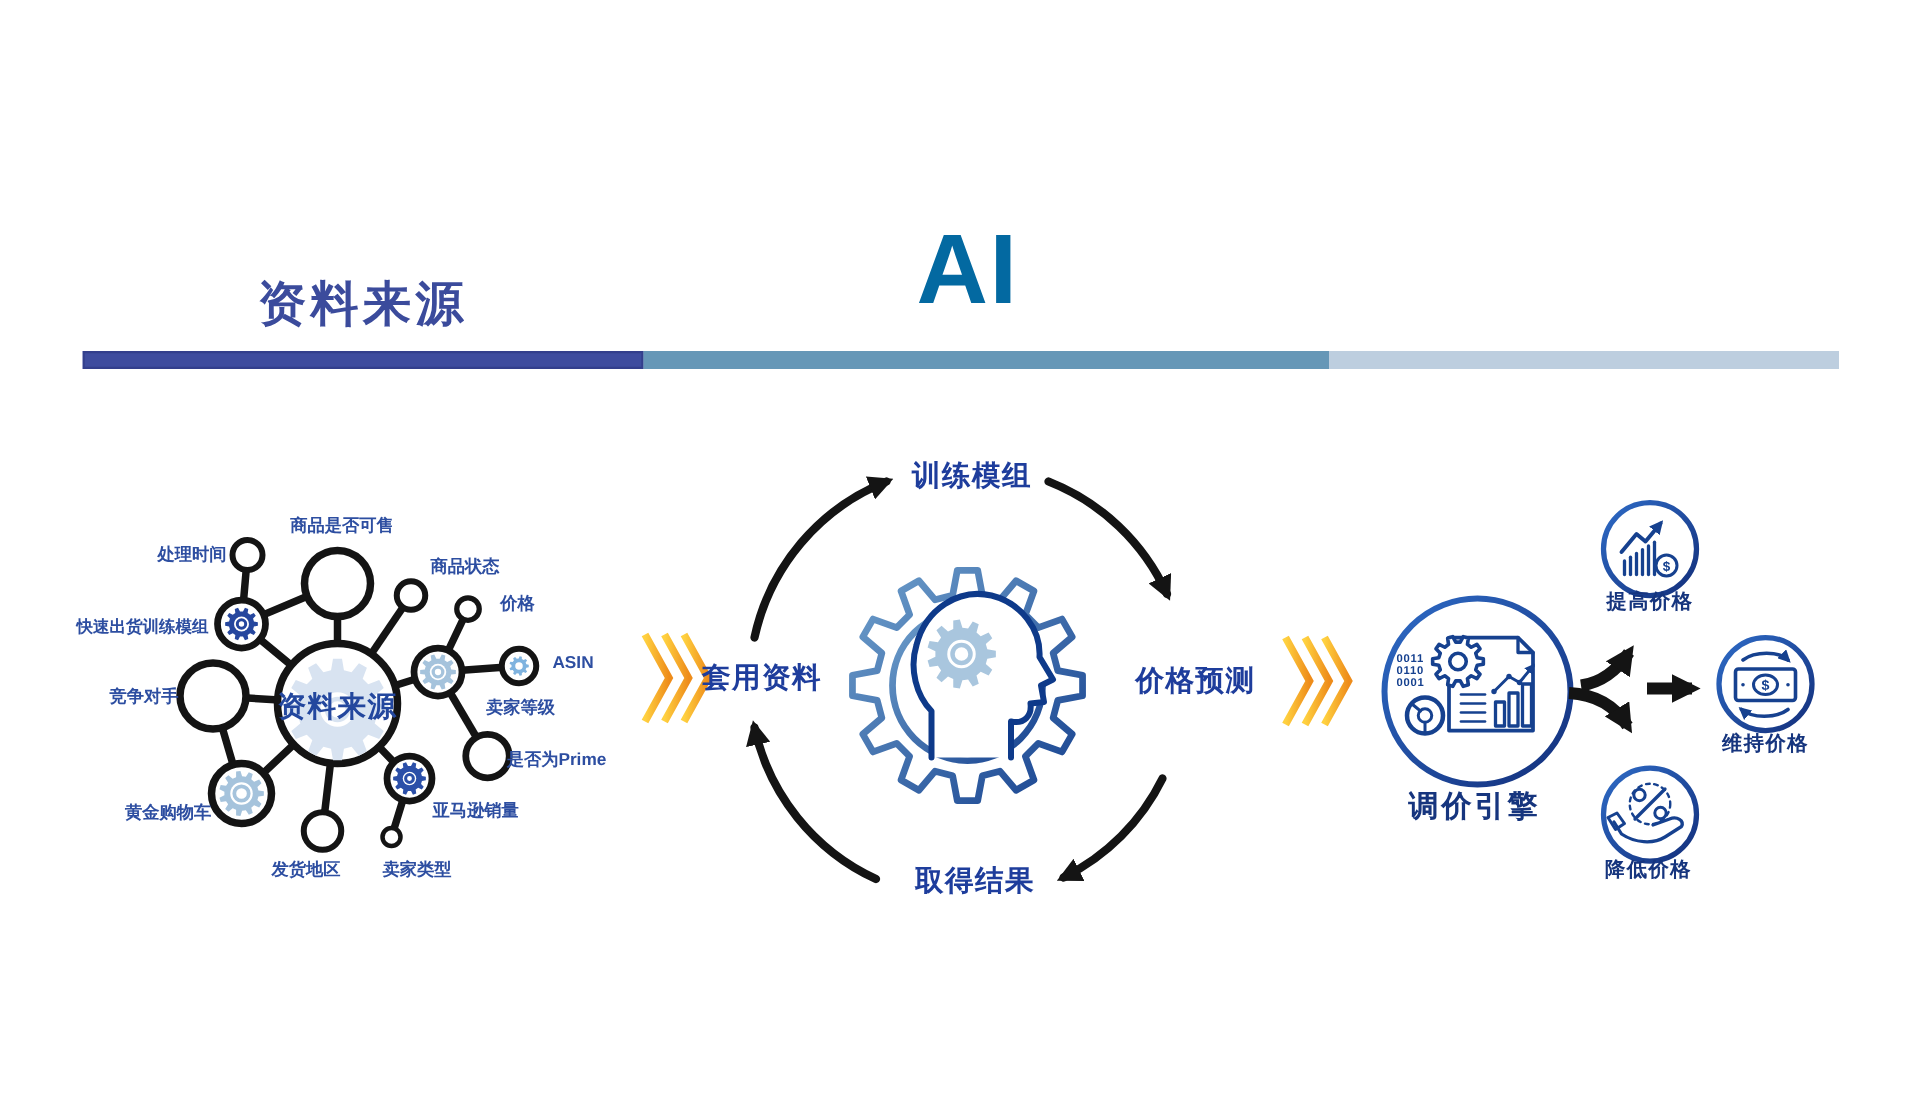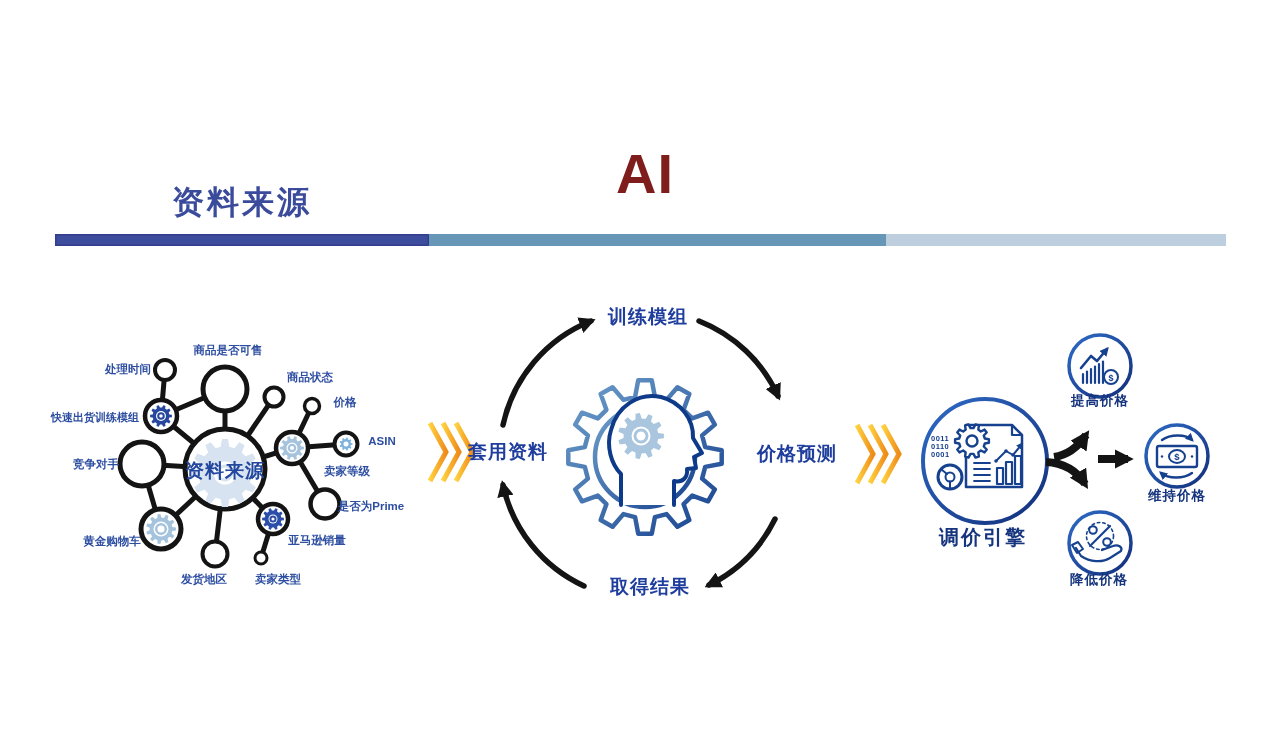--- a/index.html
+++ b/index.html
@@ -3,21 +3,21 @@
 <meta charset="utf-8">
 <style>
   html,body{margin:0;padding:0;background:#ffffff;}
   .stage{
     position:relative;width:1280px;height:731px;background:#ffffff;overflow:hidden;
     font-family:"Liberation Sans","DejaVu Sans",sans-serif;
     margin-top:37px;
   }
   .hdr{position:absolute;font-weight:bold;text-align:center;white-space:nowrap;}
   .hdr-left{left:97px;top:144px;width:290px;font-size:32px;letter-spacing:3px;color:#3B4B9C;}
-  .hdr-center{left:560px;top:104px;width:170px;font-size:56px;letter-spacing:1px;color:#7f1d1d;}
+  .hdr-center{left:560px;top:104px;width:170px;font-size:66px;letter-spacing:1px;color:#0369a1;}
   .hdr-right{left:930px;top:154px;width:290px;font-size:29px;letter-spacing:2px;color:#C4D3E2;}
   .bar{position:absolute;left:55px;top:197px;width:1171px;height:12px;display:flex;}
   .seg1{width:374px;background:#3E4C9E;box-shadow:inset 0 0 0 1.5px #333F8C;}
   .seg2{width:457px;background:#6697B7;}
   .seg3{flex:1;background:#BDCEDF;}
   svg text{font-family:"Liberation Sans","DejaVu Sans",sans-serif;}
   .net-label{font-size:11.5px;font-weight:bold;fill:#2D4EA1;}
   .net-label-sm{font-size:11px;font-weight:bold;fill:#2D4EA1;}
   .center-label{font-size:19px;font-weight:bold;fill:#23479E;letter-spacing:1px;}
   .cycle-label{font-size:19px;font-weight:bold;fill:#1E3D9C;letter-spacing:1px;}

